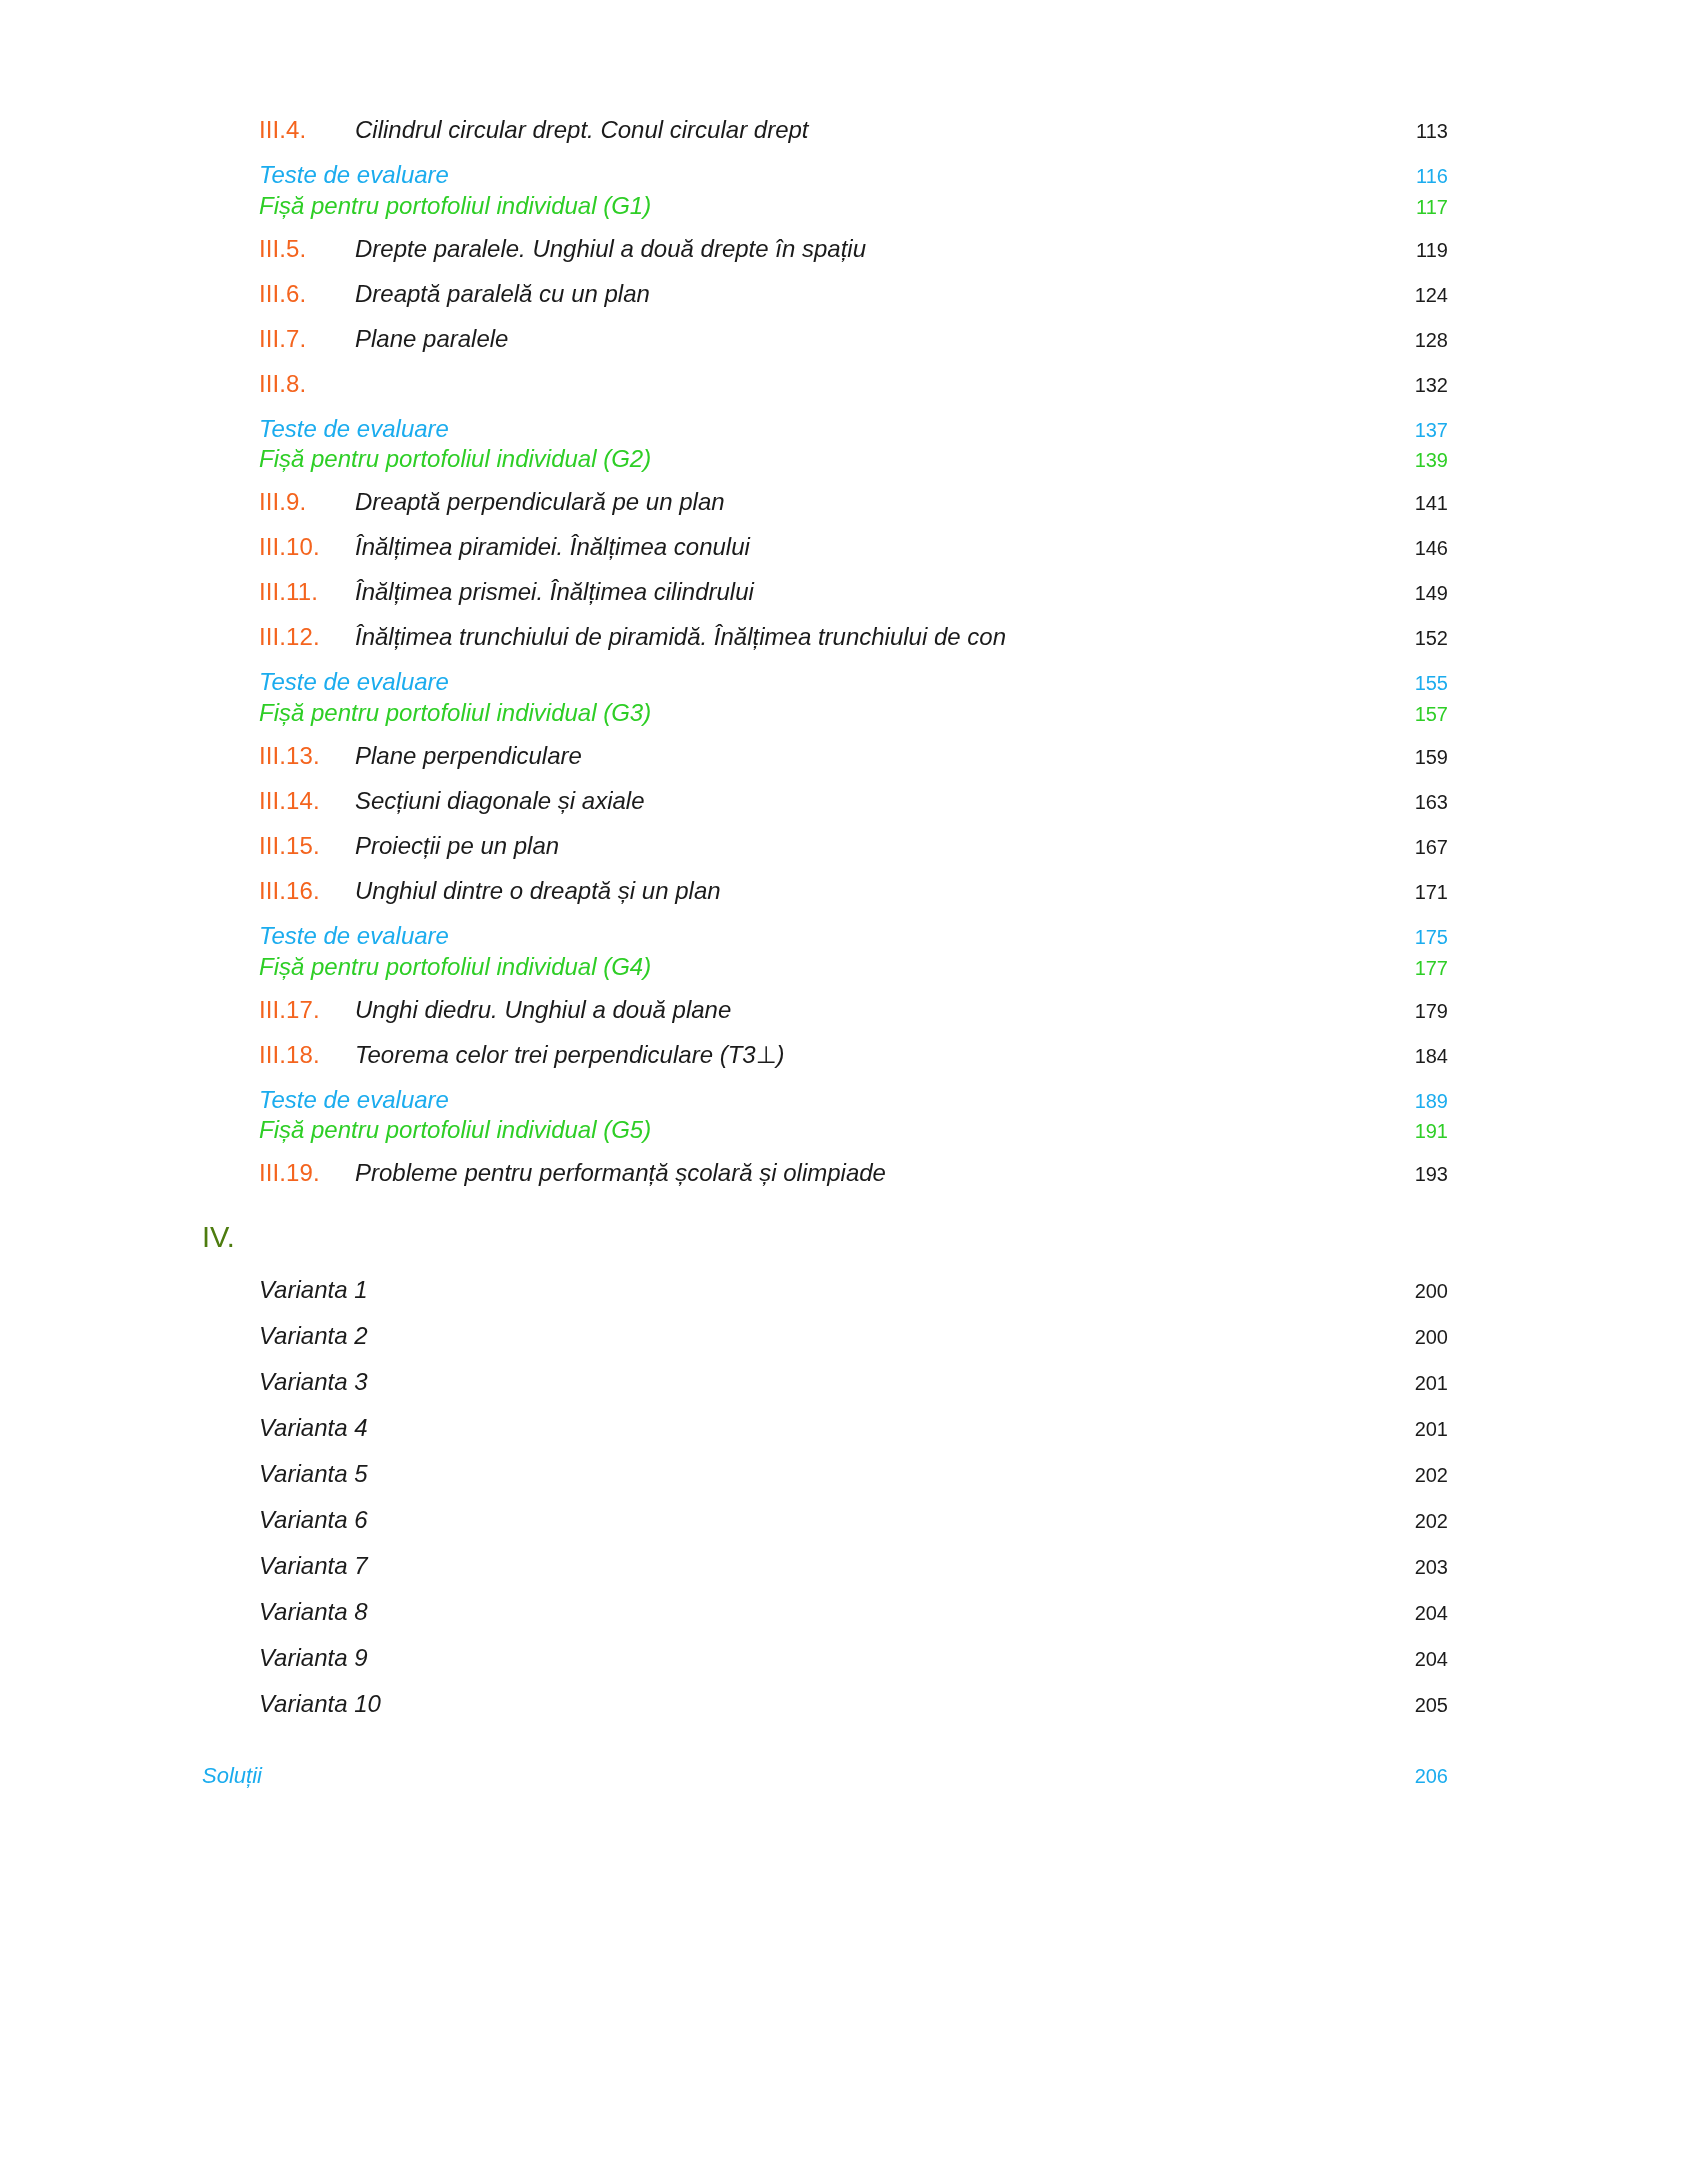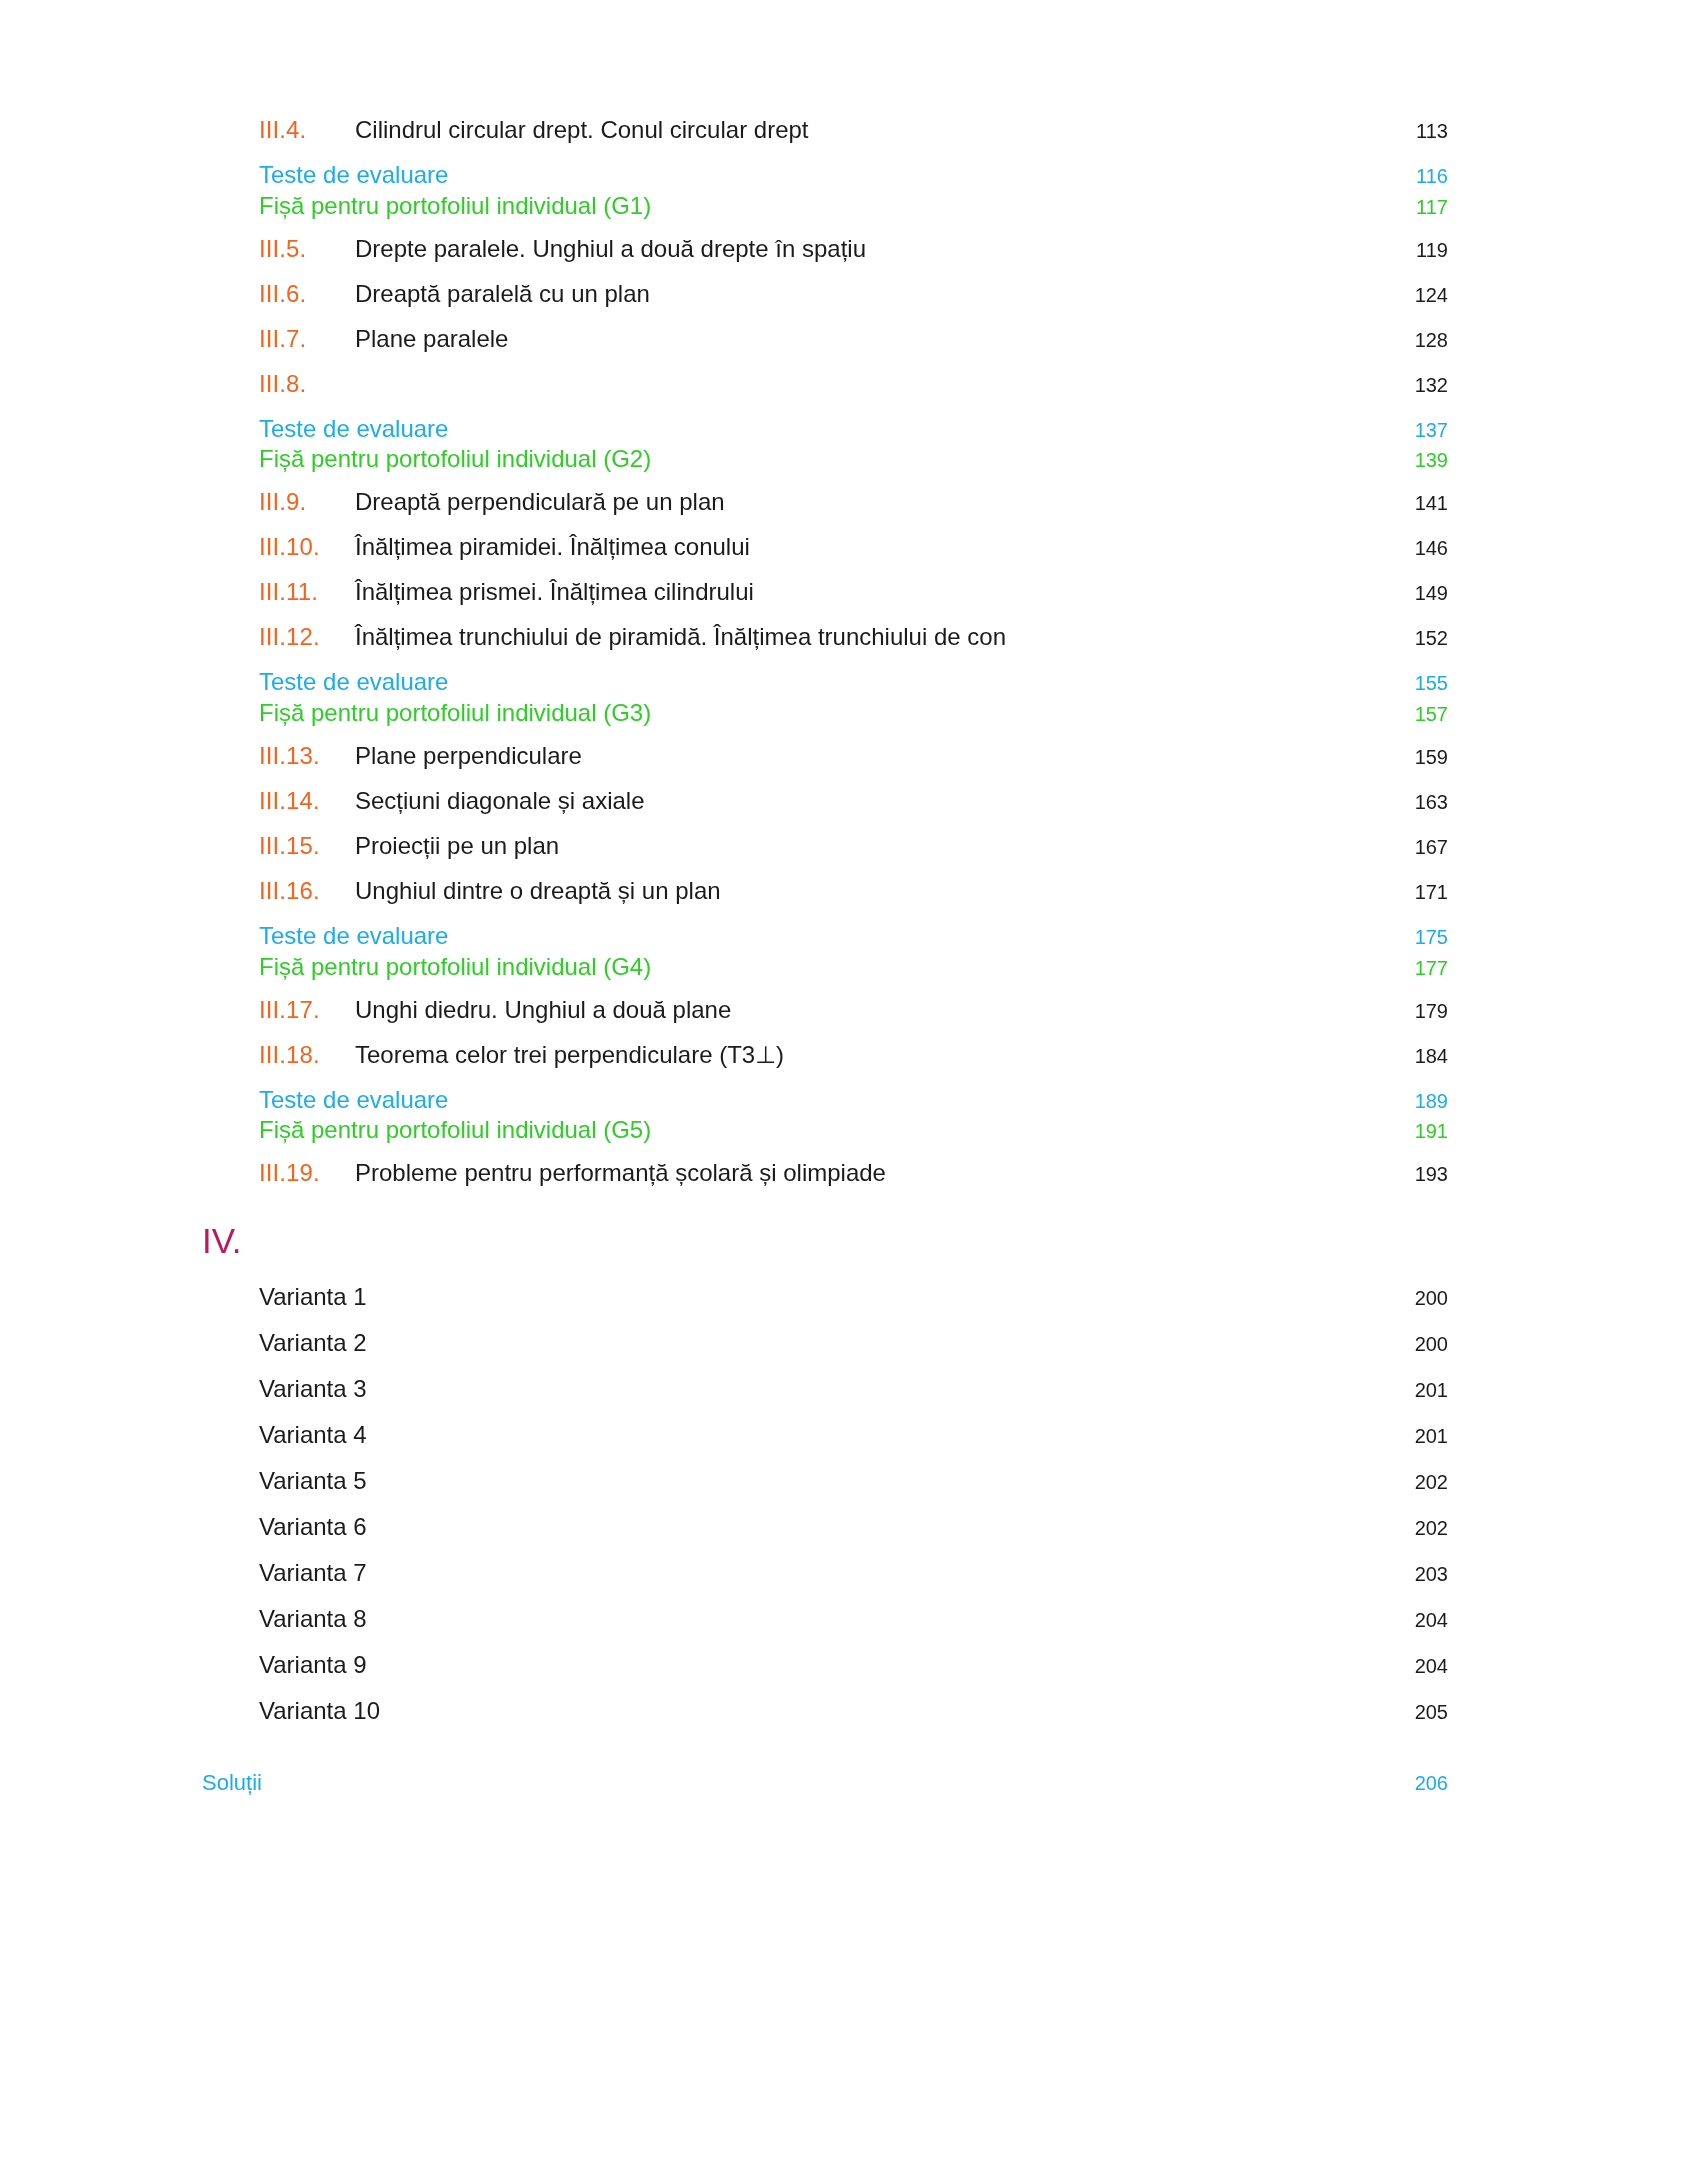--- a/index.html
+++ b/index.html
@@ -47,20 +47,21 @@
     letter-spacing: 0.1px;
     white-space: nowrap;
   }
 
   .title {
     flex: 0 0 auto;
     color: #1b1b1b;
     font-size: 24px;
     white-space: nowrap;
     padding-right: 12.3px;
+    font-style: italic;
   }
 
   .dots {
     flex: 1 1 auto;
     position: relative;
     overflow: hidden;
     height: 1em;
     min-width: 13.7px;
   }
   .dots::before {
@@ -107,22 +108,22 @@
   }
   .row-fisa .title,
   .row-fisa .pagenum { color: #2ECE26; }
   .row-fisa .dots::before { color: #2ECE26; }
   .row-fisa .title { padding-right: 11px; }
 
   
   .part-heading {
     display: flex;
     align-items: baseline;
-    color: #be185d;
-    font-size: 35px;
+    color: #4d7c0f;
+    font-size: 29px;
     margin-top: 34px;
     margin-bottom: 22px;
     padding-left: 0;
     white-space: nowrap;
   }
   .part-heading .part-num {
     width: 38px;
     flex: 0 0 auto;
   }
   .part-heading .part-title { flex: 0 0 auto; }

